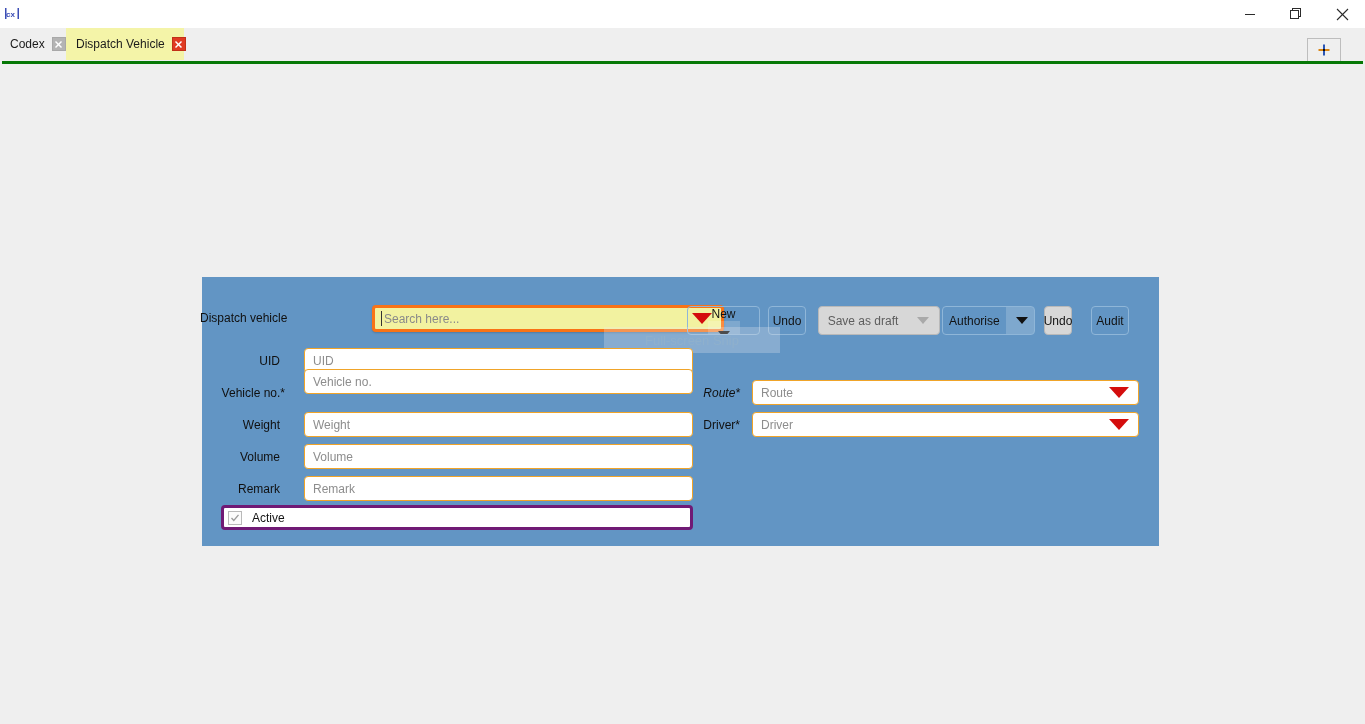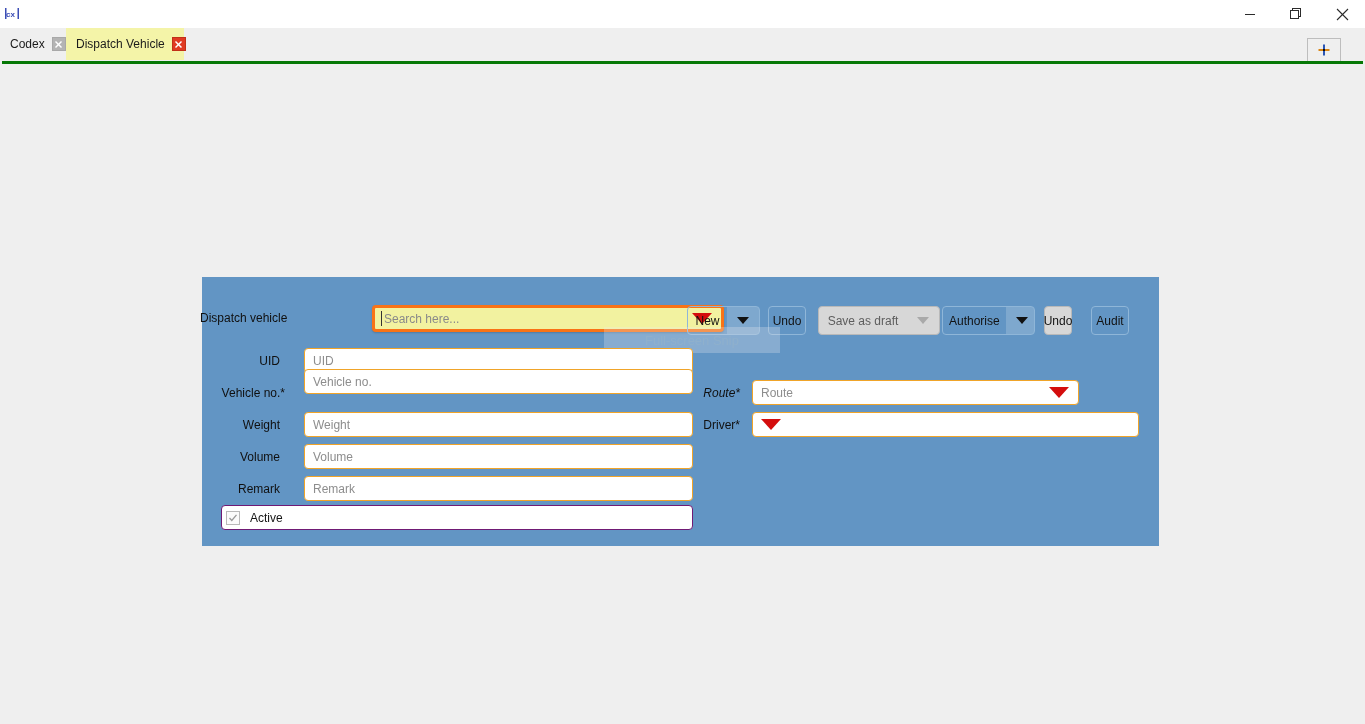--- a/index.html
+++ b/index.html
@@ -296,21 +296,21 @@
   .field .ph { flex: 1 1 auto; }
 
   
   .active-strip {
     position: absolute;
     left: 221px;
     top: 505px;
     width: 472px;
     height: 25px;
     background: #ffffff;
-    border: 1px solid #701a75;
+    border: 3px solid #701a75;
     border-radius: 4px;
     box-sizing: border-box;
     display: flex;
     align-items: center;
     padding-left: 4px;
   }
   .chk {
     width: 14px;
     height: 14px;
     border: 1px solid #b9b9b9;
@@ -399,21 +399,21 @@
 <div class="panel"></div>
 
 <div class="row-label" style="left:200px; top:311px; width:78px;">Dispatch vehicle</div>
 
 <div class="lookup">
   <span class="lookup-caret"></span>
   <span class="lookup-text">Search here...</span>
   <span class="red-tri"></span>
 </div>
 
-<div class="tbtn split" style="left:687px; top:306px; width:73px;">
+<div class="tbtn split" style="left:687px; top:306px; width:73px;flex-direction:column;">
   <span class="split-label">New</span>
   <span class="split-arrow">
     <span class="dark-tri"></span>
   </span>
 </div>
 
 <div class="tbtn" style="left:768px; top:306px; width:38px;">
   <span>Undo</span>
 </div>
 
@@ -459,25 +459,26 @@
 <div class="field" style="left:304px; top:444px; width:389px;">
   <span class="ph">Volume</span>
 </div>
 <div class="field" style="left:304px; top:476px; width:389px;">
   <span class="ph">Remark</span>
 </div>
 
 <div class="row-label" style="left:640px; top:386px; width:100px;font-style:italic;">Route*</div>
 <div class="row-label" style="left:640px; top:418px; width:100px;">Driver*</div>
 
-<div class="field combo" style="left:752px; top:380px; width:327px;">
+<div class="field combo" style="left:752px; top:380px; width:387px;">
   <span class="ph">Route</span>
   <span class="red-tri"></span>
 </div>
 <div class="field combo" style="left:752px; top:412px; width:387px;">
+  <span class="ph">Driver</span>
   <span class="red-tri"></span>
 </div>
 
 <div class="active-strip">
   <span class="chk">
     <svg width="10" height="10" viewBox="0 0 10 10">
       <polyline points="1.5,5 3.8,7.5 8.5,1.8" fill="none" stroke="#9a9a9a" stroke-width="1.3"></polyline>
     </svg>
   </span>
   <span class="active-label">Active</span>

